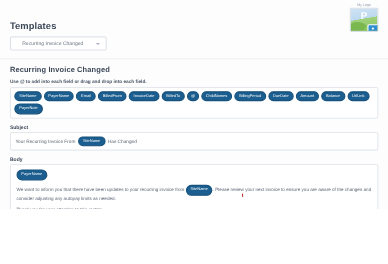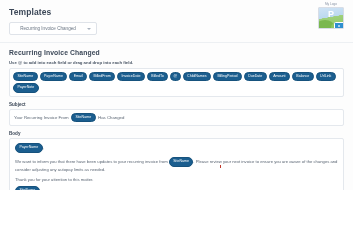--- a/index.html
+++ b/index.html
@@ -19,21 +19,21 @@
     height: 190px;
     background: #fdfdfd;
     box-sizing: border-box;
     padding: 7px 9px 0 9px;
   }
   .page-title {
     font-size: 8.5px;
     font-weight: bold;
     color: #3c4858;
     letter-spacing: 0.1px;
-    margin: 0 0 5px 0;
+    margin: 11px 0 5px 0;
   }
   .logo-box {
     position: absolute;
     top: 3px;
     right: 7px;
     width: 30px;
     text-align: center;
   }
   .logo-caption {
     font-size: 3.2px;

